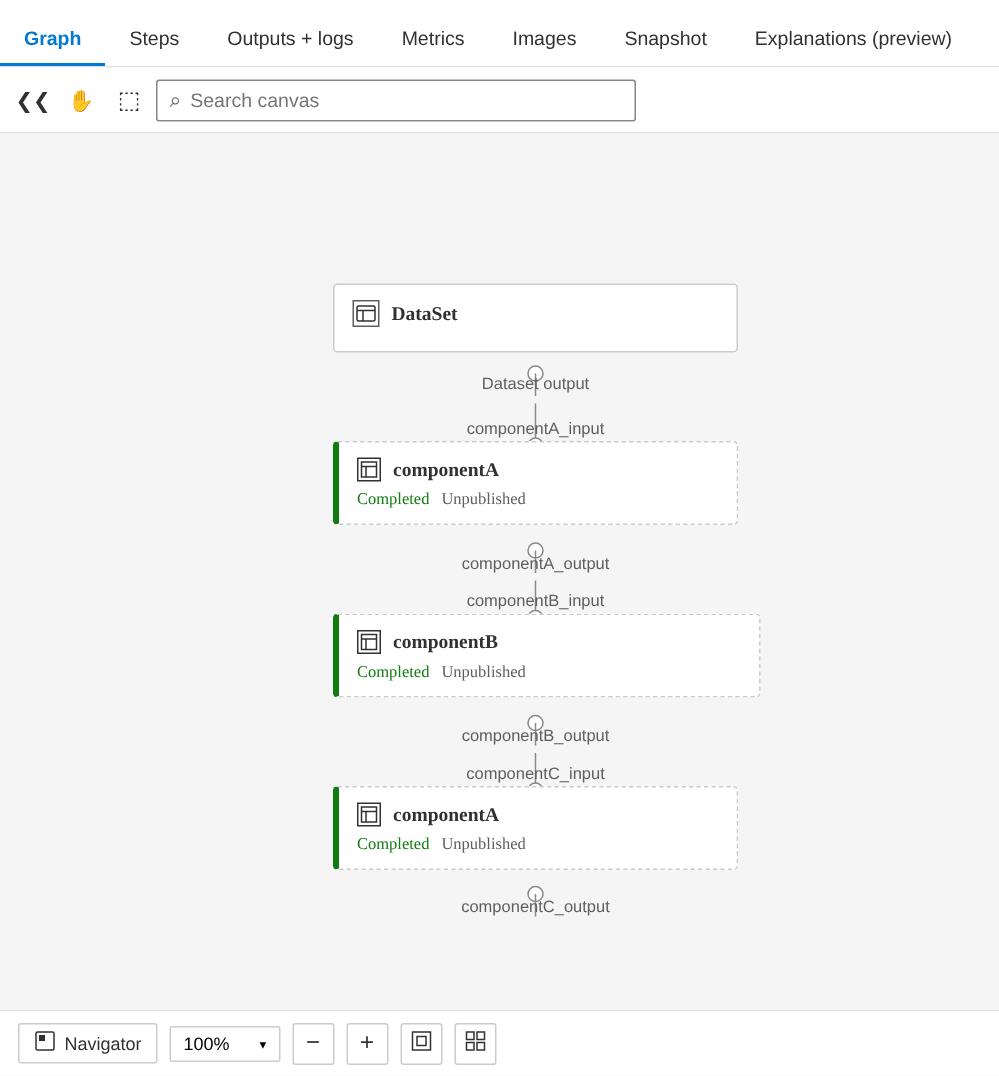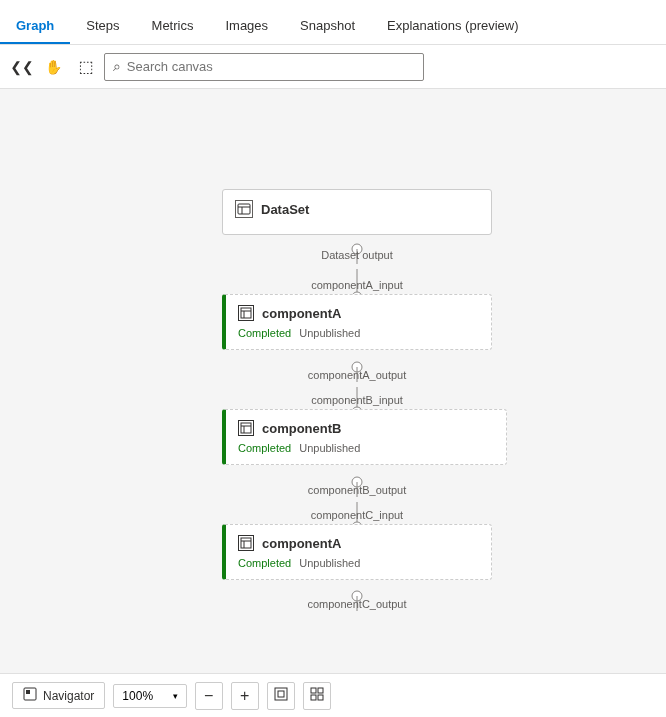--- a/index.html
+++ b/index.html
@@ -84,20 +84,21 @@
     }
 
     
     .node {
       position: absolute;
       background: #fff;
       border: 1px dashed #ccc;
       border-radius: 3px;
       min-width: 260px;
       padding: 10px 12px;
+      font-family: Liberation Serif, serif;
     }
     .node-dataset {
       border: 1px solid #ccc;
       border-radius: 3px;
       left: 224px;
       top: 90px;
       width: 270px;
     }
     .node-component {
       border-left: 4px solid #107c10;
@@ -223,20 +224,21 @@
     }
   </style>
 </head>
 <body>
 
 <div style="display:flex;flex-direction:column;height:717px;width:666px;">
 
   <div class="top-tabs">
     <div class="tab active">Graph</div>
     <div class="tab">Steps</div>
+    <div class="tab">Outputs + logs</div>
     <div class="tab">Metrics</div>
     <div class="tab">Images</div>
     <div class="tab">Snapshot</div>
     <div class="tab">Explanations (preview)</div>
   </div>
 
   <div class="toolbar">
     <button class="toolbar-btn" title="Expand">
       <span>❮❮</span>
     </button>

